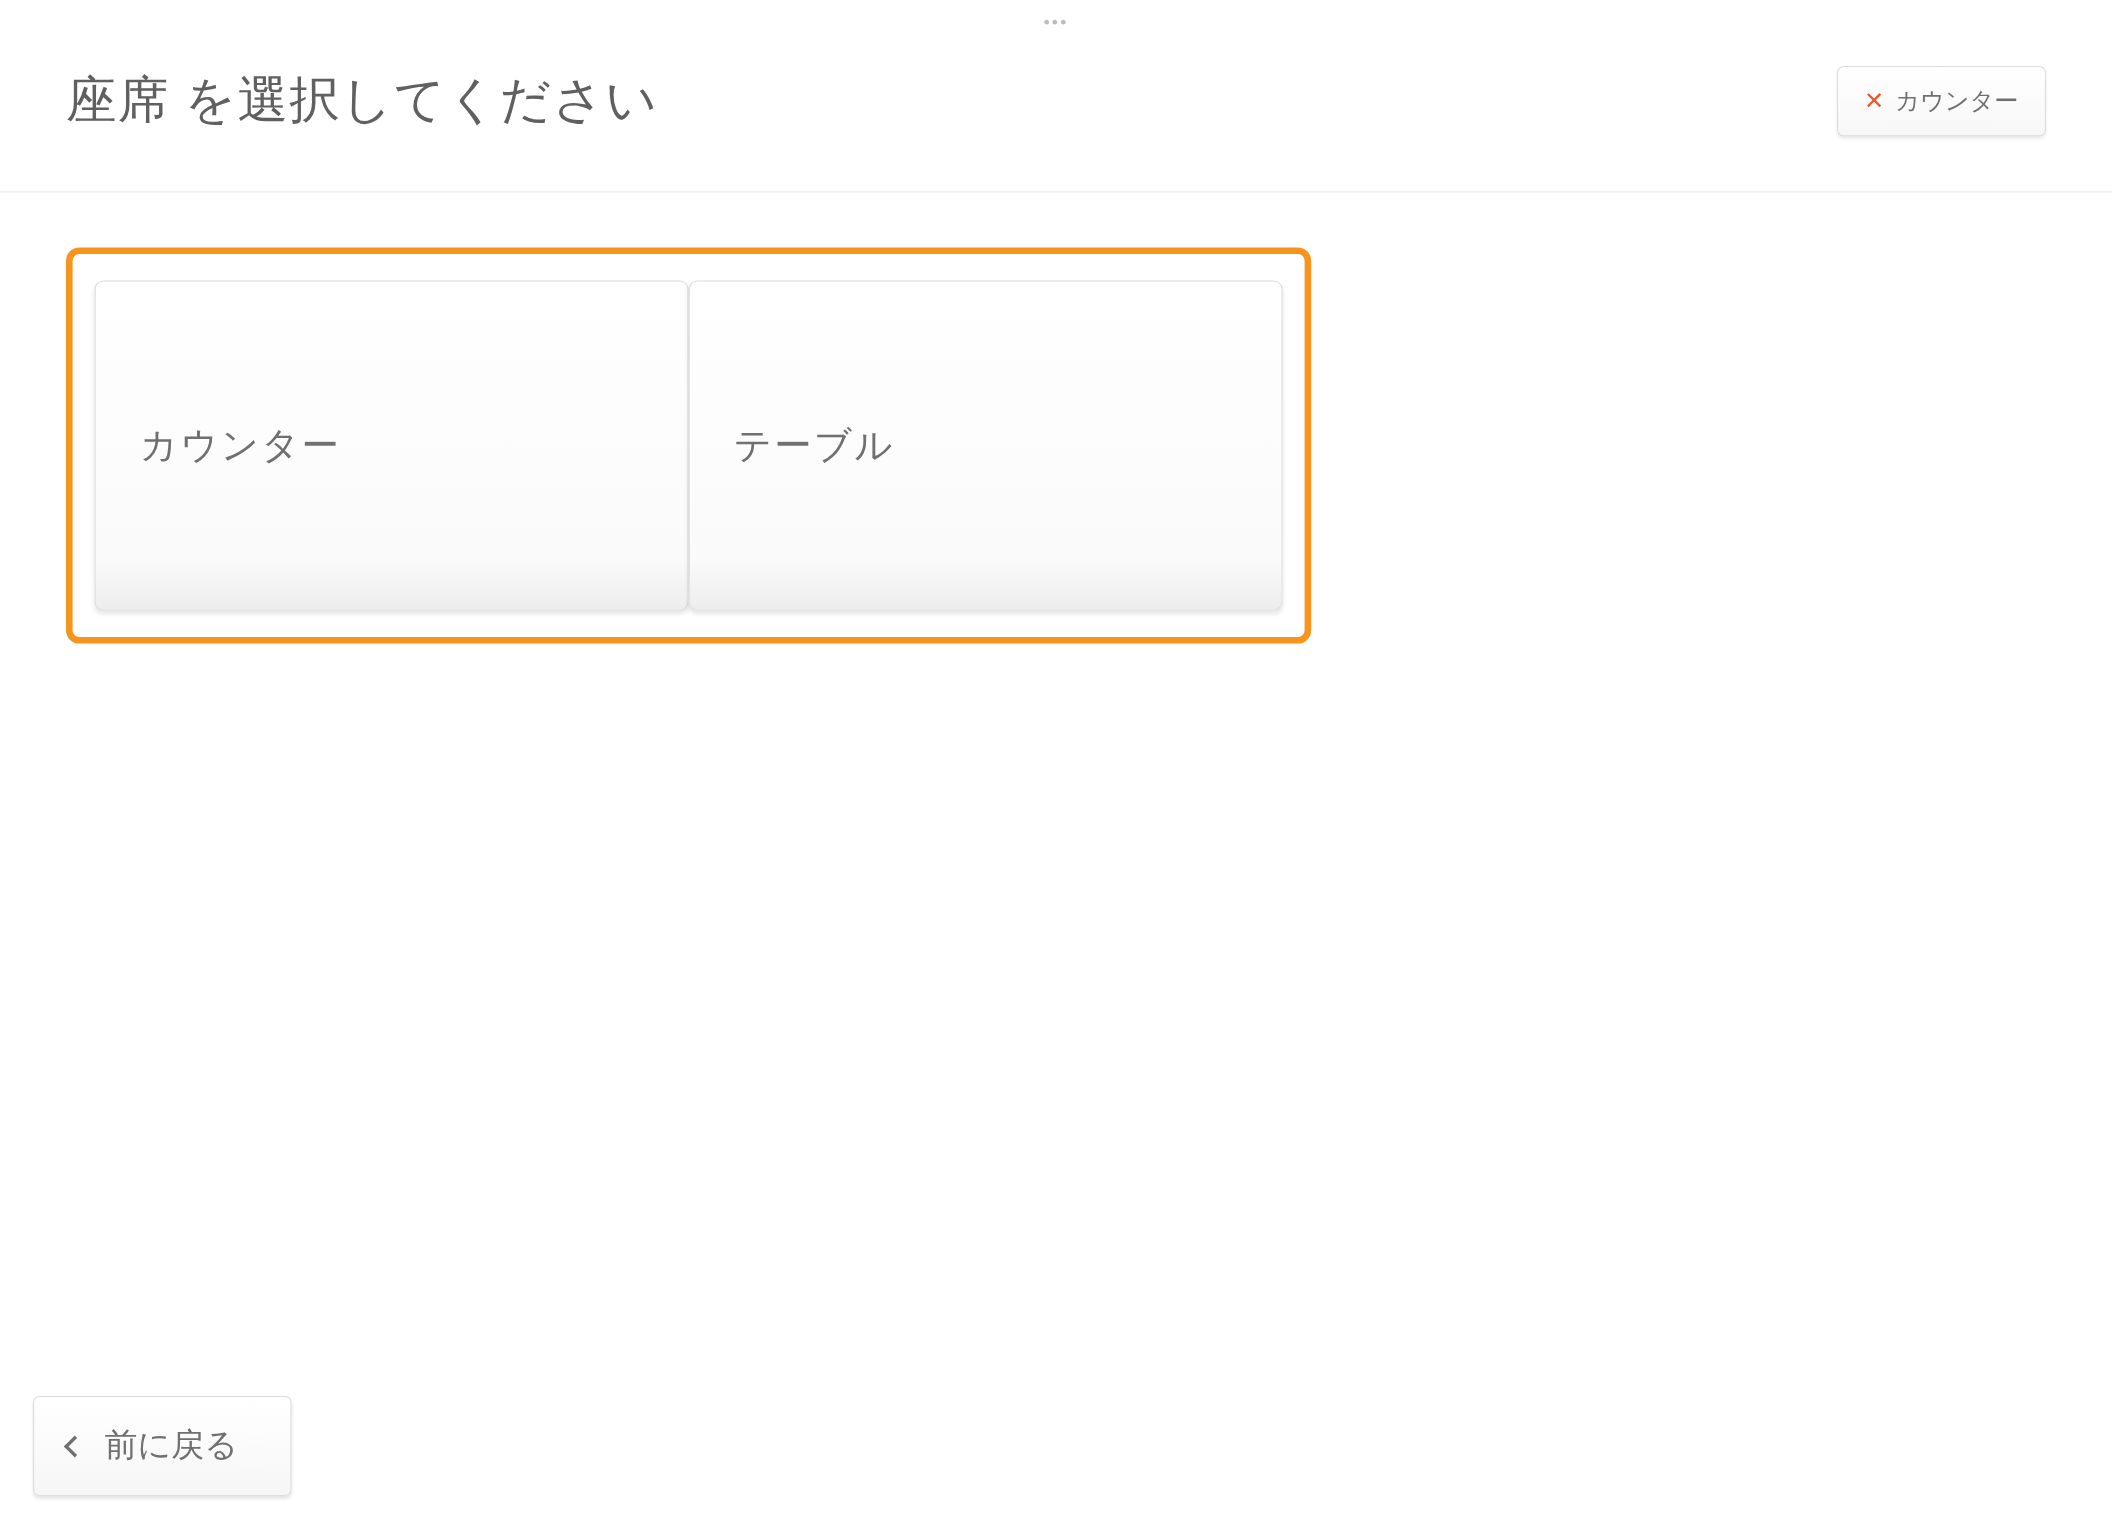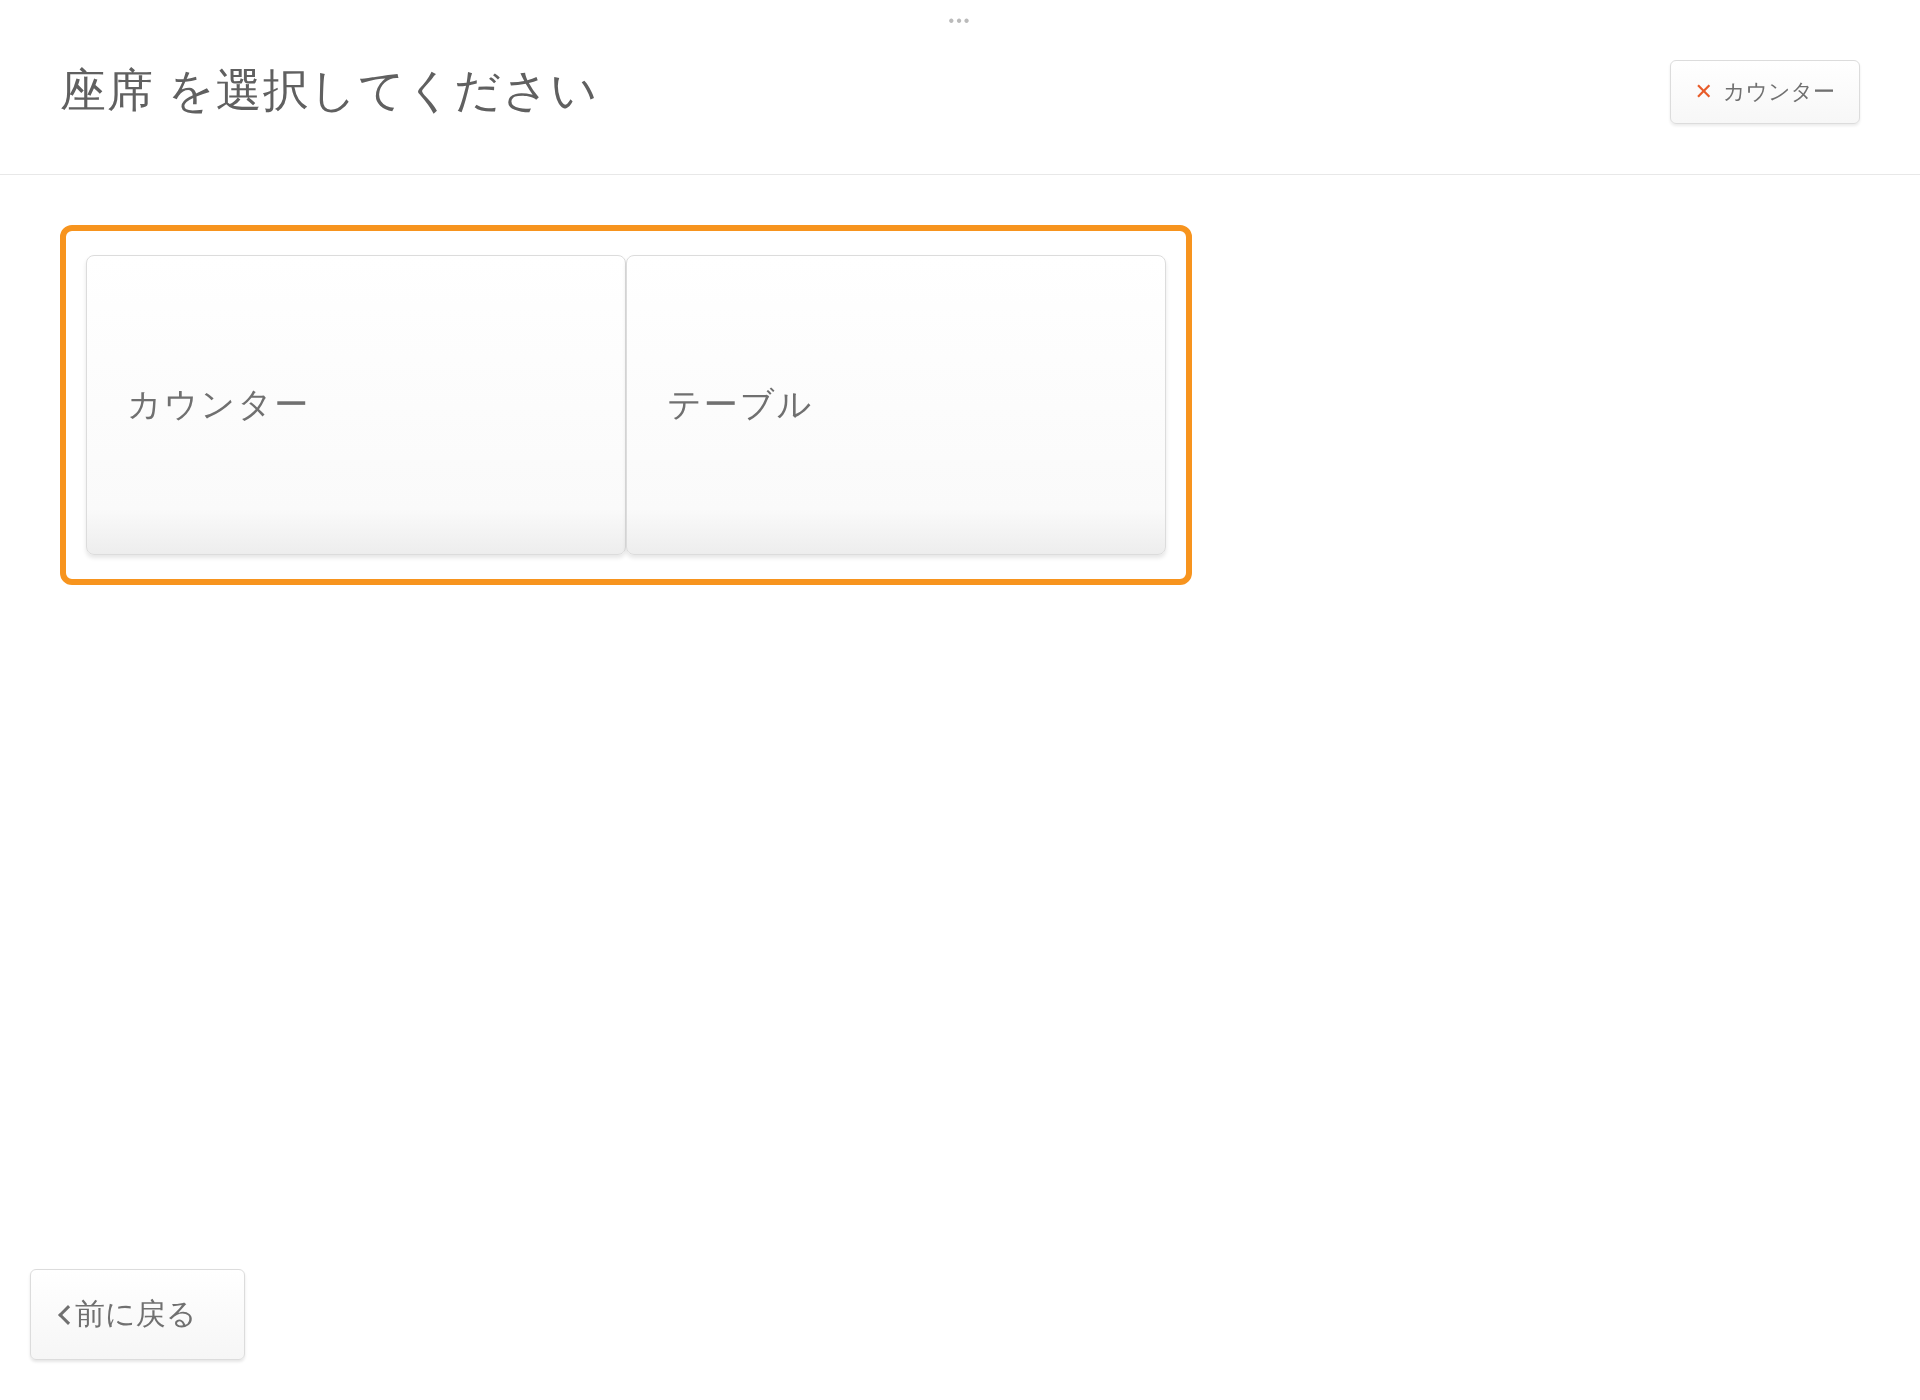--- a/index.html
+++ b/index.html
@@ -85,20 +85,21 @@
       letter-spacing: 2px;
     }
     .footer {
       position: absolute;
       bottom: 40px;
       left: 30px;
     }
     .back-button {
       display: flex;
       align-items: center;
+      gap: 20px;
       background: linear-gradient(to bottom, #ffffff, #f6f6f6);
       border: 1px solid #dcdcdc;
       border-radius: 6px;
       padding: 24px 48px 24px 30px;
       font-size: 30px;
       color: #707070;
       cursor: pointer;
       box-shadow: 0 2px 3px rgba(0,0,0,0.1);
     }
     .chevron-left {

